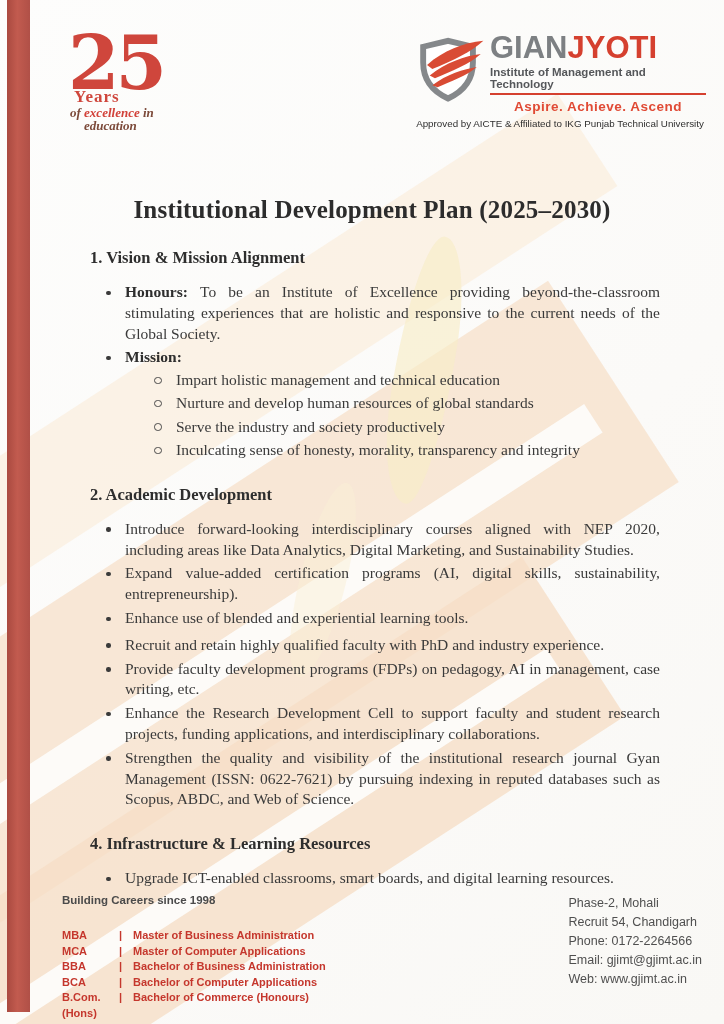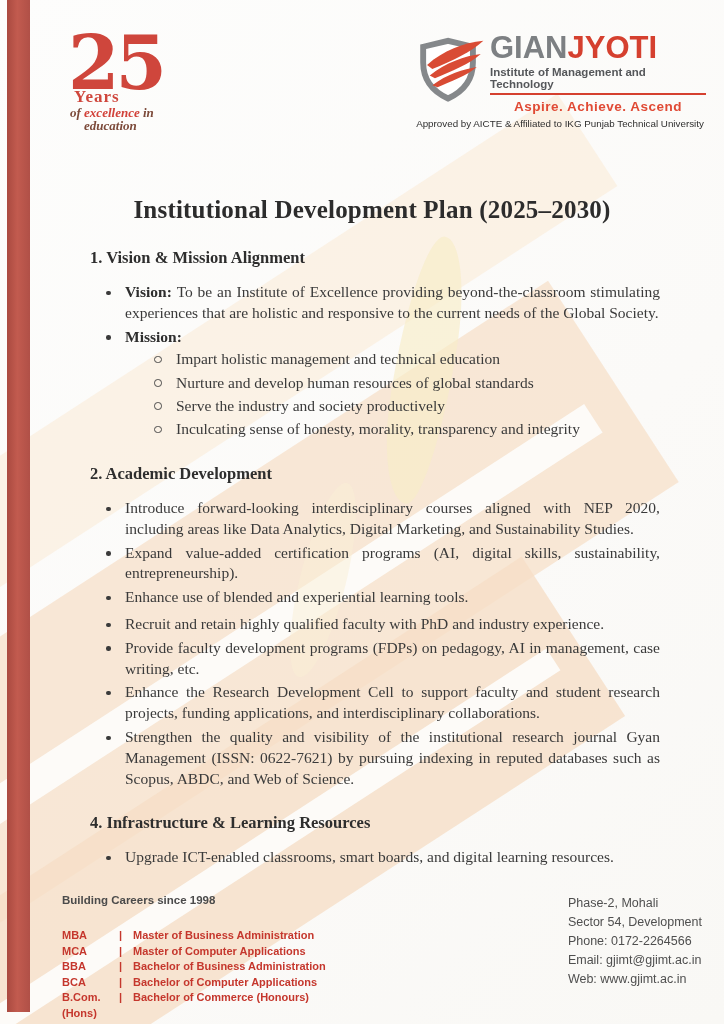--- a/index.html
+++ b/index.html
@@ -131,21 +131,21 @@
       </div>
       <div class="approved">Approved by AICTE &amp; Affiliated to IKG Punjab Technical University</div>
     </div>
 
     <h1 class="doc-title">Institutional Development Plan (2025–2030)</h1>
 
     <div class="sections">
         <section class="section">
           <h2 class="section-heading">1. Vision &amp; Mission Alignment</h2>
           <ul class="bullet-list">
-            <li><span class="b-label">Vision: </span>To be an Institute of Excellence providing beyond-the-classroom stimulating experiences that are holistic and responsive to the current needs of the Global Society.</li>
+            <li><span class="b-label">Honours: </span>To be an Institute of Excellence providing beyond-the-classroom stimulating experiences that are holistic and responsive to the current needs of the Global Society.</li>
             <li><span class="b-label">Mission: </span><ul class="sub-bullet-list">
                 <li>Impart holistic management and technical education</li>
                 <li>Nurture and develop human resources of global standards</li>
                 <li>Serve the industry and society productively</li>
                 <li>Inculcating sense of honesty, morality, transparency and integrity</li>
               </ul></li>
           </ul>
         </section>
         <section class="section">
           <h2 class="section-heading">2. Academic Development</h2>
@@ -199,20 +199,20 @@
           </div>
           <div class="program-row">
             <span class="program-abbr">B.Com.(Hons)</span>
             <span class="program-pipe">|</span>
             <span class="program-full">Bachelor of Commerce (Honours)</span>
           </div>
         </div>
     </div>
     <div class="contact" id="contact-block">
         <div>Phase-2, Mohali</div>
-        <div>Sector 54, Development</div>
+        <div>Recruit 54, Chandigarh</div>
         <div>Phone: 0172-2264566</div>
         <div>Email: gjimt@gjimt.ac.in</div>
         <div>Web: www.gjimt.ac.in</div>
       </div>
   </div>
 
 </div>
 
 </body></html>

